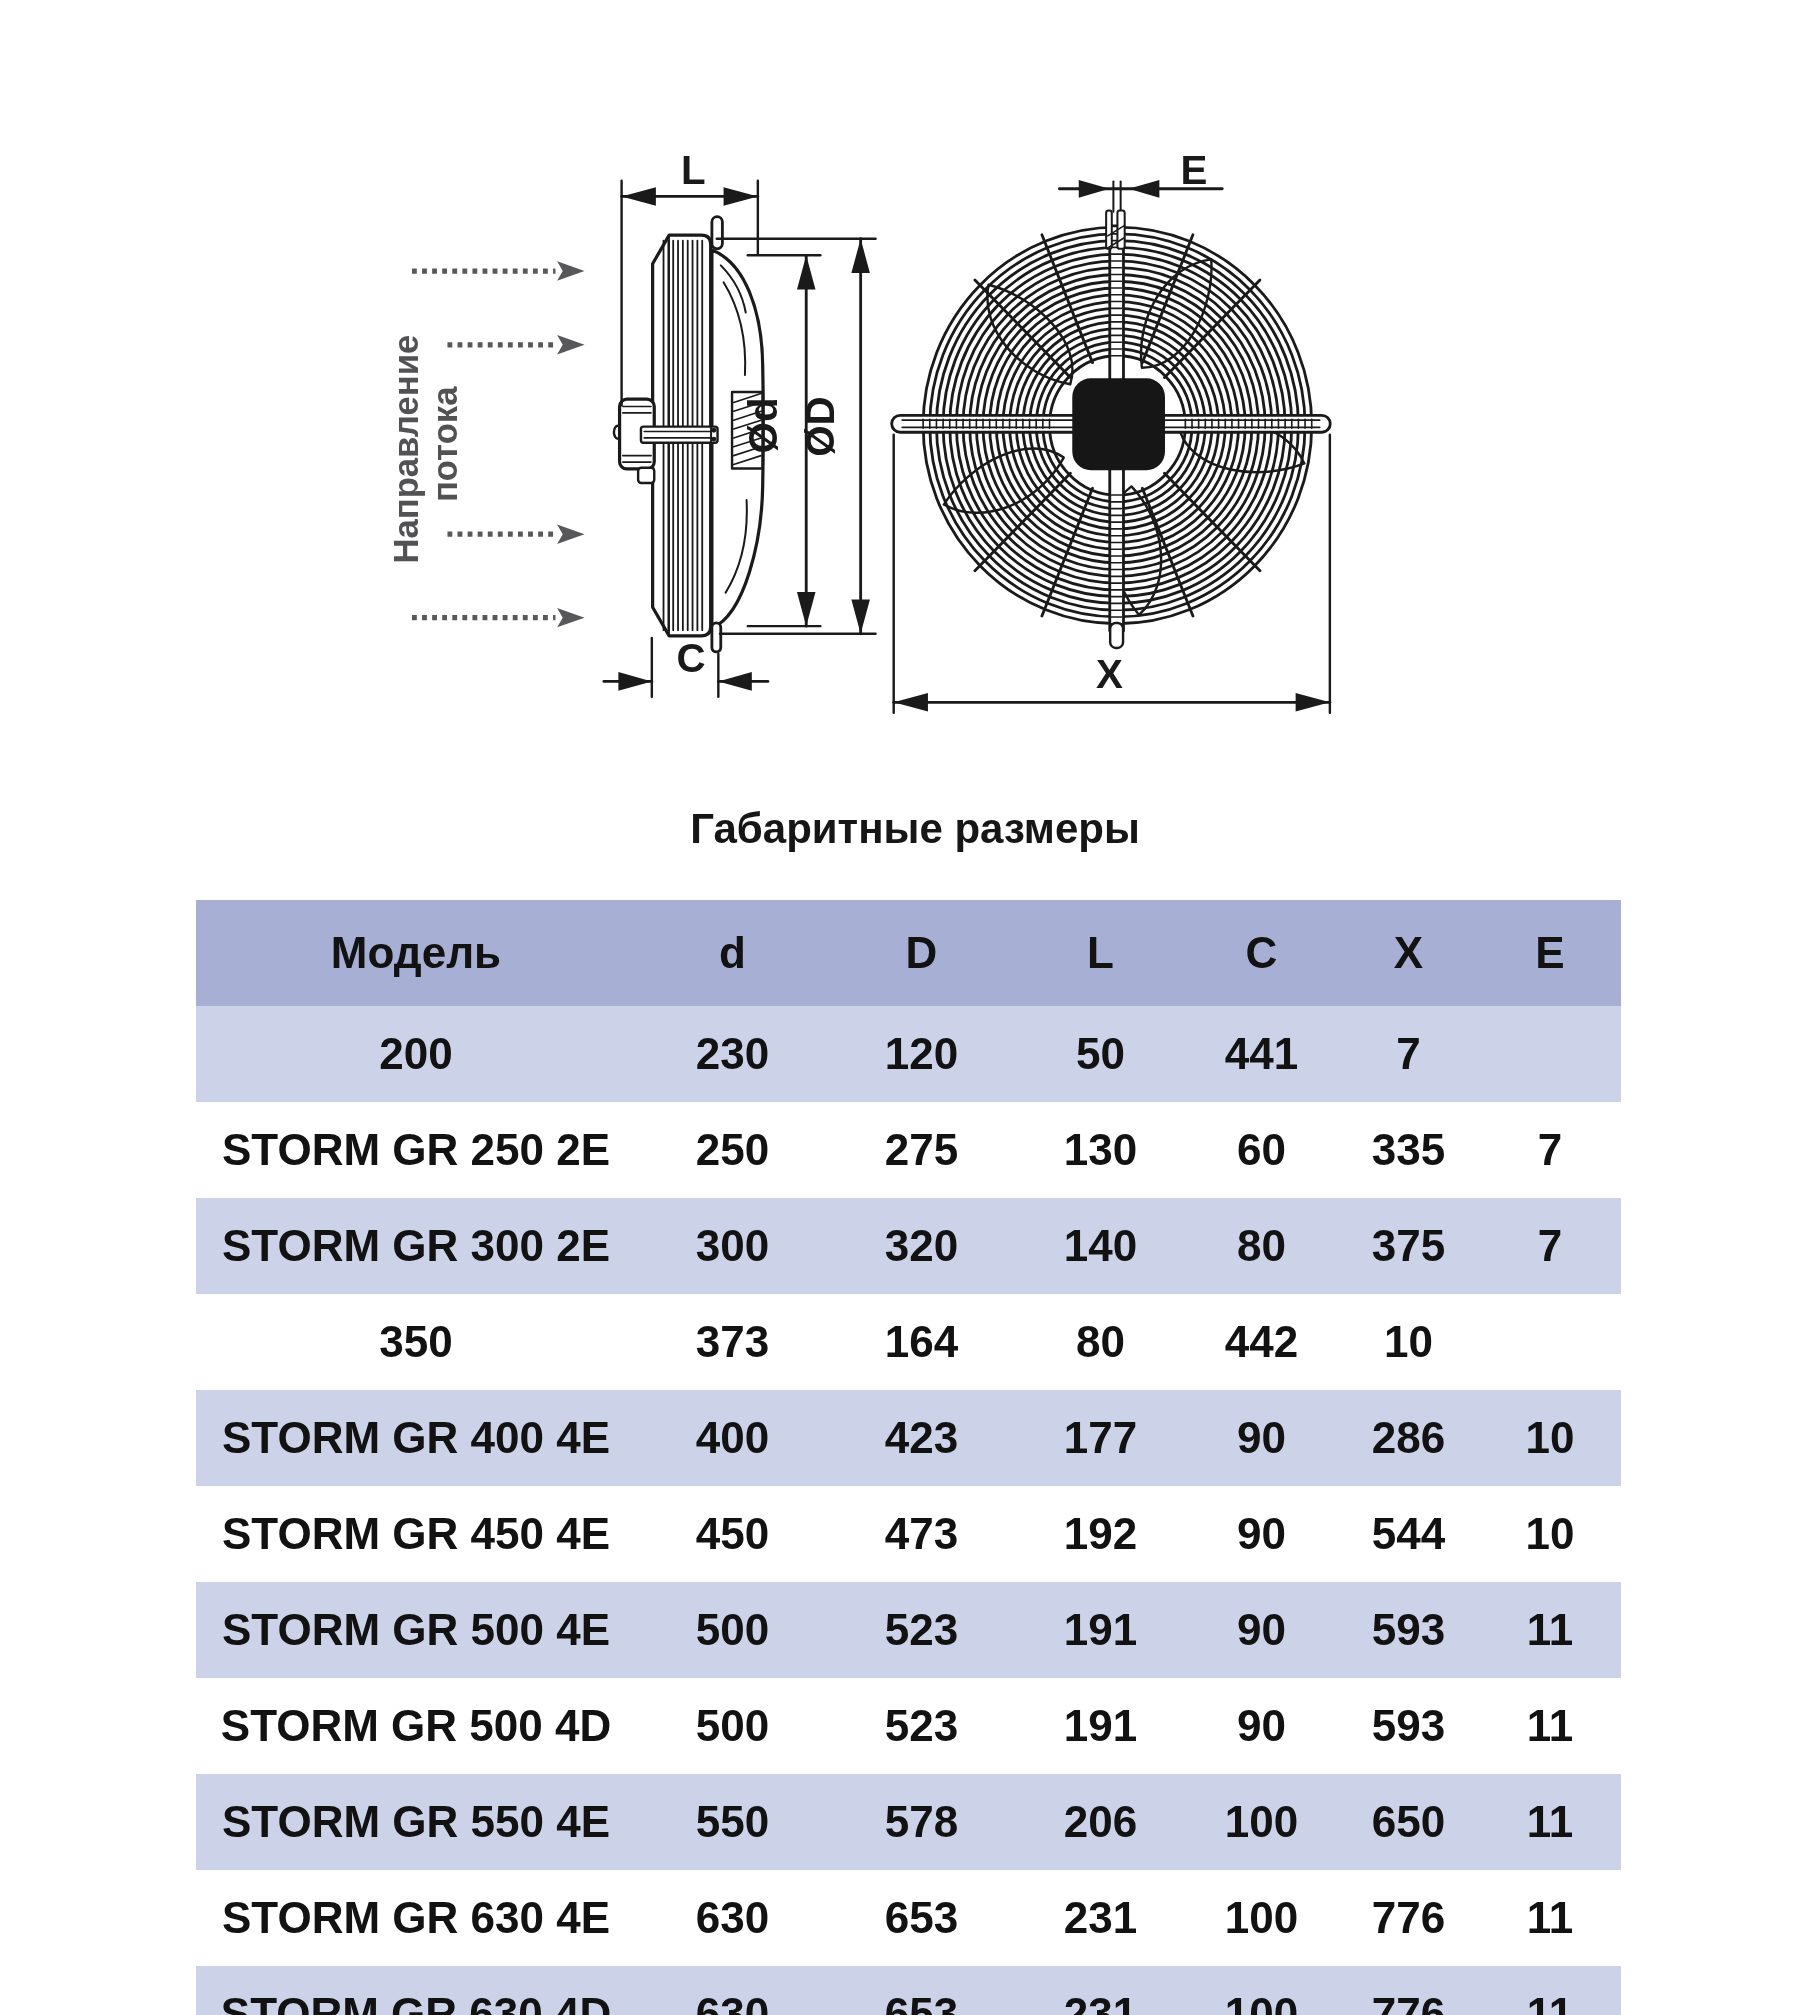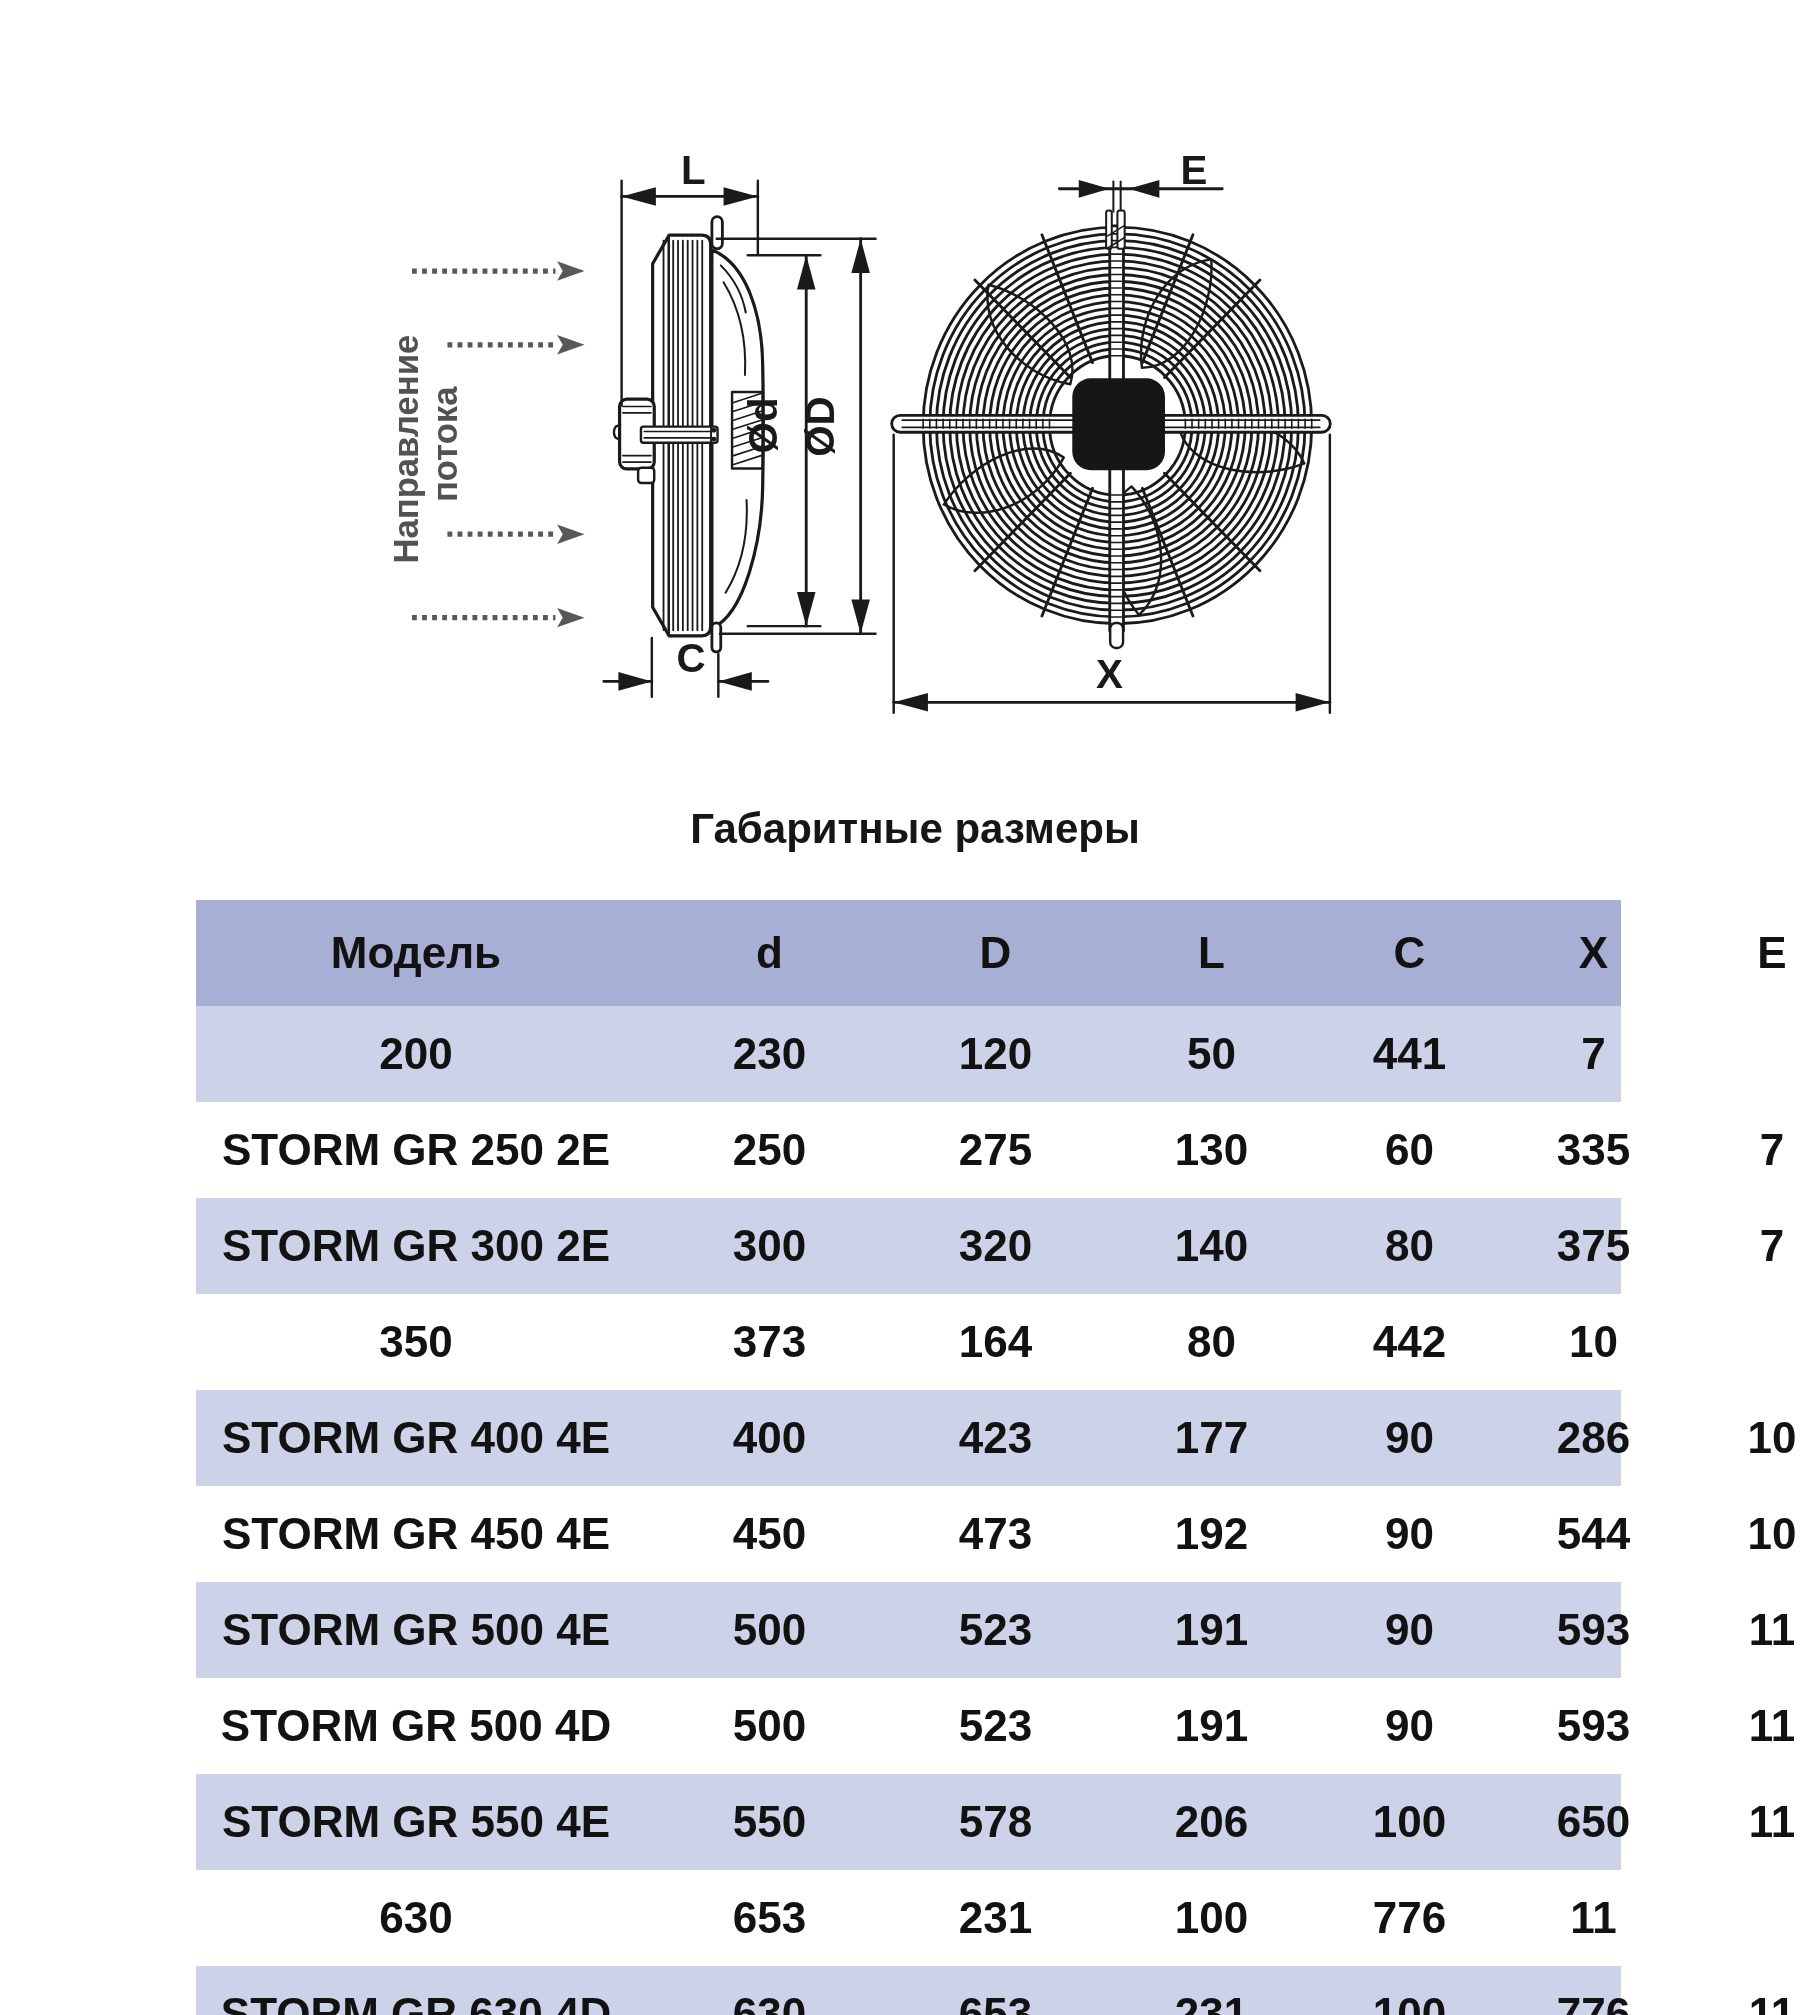--- a/index.html
+++ b/index.html
@@ -7,21 +7,21 @@
               font-family:"Liberation Sans", sans-serif; }
   #page { position:relative; width:1814px; height:2418px; background:#fff; overflow:hidden; }
 
   #drawing-svg { position:absolute; left:0; top:0; }
 
   #doc-title { position:absolute; left:0; top:805px; width:1830px; text-align:center;
                font-size:42px; font-weight:bold; color:#161616; letter-spacing:0; }
 
   #dim-table { position:absolute; left:196px; top:900px; width:1425px; color:#121212; }
   .trow { display:grid; grid-template-columns:440px 193px 185px 173px 149px 145px 138px;
-          align-items:center; height:96px; font-size:44px; font-weight:bold;gap:37px; }
+          align-items:center; height:96px; font-size:44px; font-weight:bold; }
   .trow > div { text-align:center; white-space:nowrap; }
   #thead { height:106px; background:#a7b0d4; }
   .trow:nth-of-type(even) { background:#ccd2e8; }
   .trow:nth-of-type(odd)  { background:#ffffff; }
 
   svg text { font-family:"Liberation Sans", sans-serif; }
   .dimlab { font-size:100px; font-weight:bold; fill:#1a1a1a; }
   .flowlab { font-size:86px; font-weight:bold; fill:#525254; }
 </style>
 </head>
@@ -374,20 +374,21 @@
     <div class="trow">
       <div>STORM GR 550 4E</div>
       <div>550</div>
       <div>578</div>
       <div>206</div>
       <div>100</div>
       <div>650</div>
       <div>11</div>
     </div>
     <div class="trow">
+      <div>STORM GR 630 4E</div>
       <div>630</div>
       <div>653</div>
       <div>231</div>
       <div>100</div>
       <div>776</div>
       <div>11</div>
     </div>
     <div class="trow">
       <div>STORM GR 630 4D</div>
       <div>630</div>

